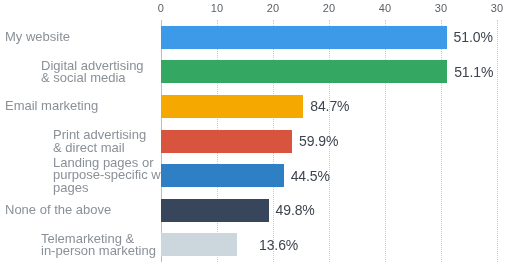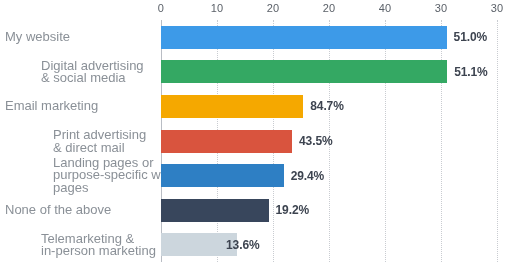--- a/index.html
+++ b/index.html
@@ -87,25 +87,24 @@
     position: absolute;
     left: 161px;
     top: 0;
     height: 23px;
   }
 
   .bar-value {
     position: absolute;
     top: 50%;
     transform: translateY(-50%);
-    font-size: 12px;
+    font-size: 14px;
     color: #3d4450;
     white-space: nowrap;
     letter-spacing: -0.1px;
-    font-weight: bold;
   }
 </style>
 </head>
 <body>
 
 <div class="chart">
 
   <div class="plot-area" id="plot-area">
       <div class="gridline axis-zero" style="left: 0px;"></div>
       <div class="gridline" style="left: 56px;"></div>
@@ -140,34 +139,34 @@
       </div>
       <div class="row" style="top: 74.9286px;">
         <div class="cat-label">Email marketing</div>
         <div class="bar" style="width: 142.24px; background: rgb(245, 168, 0);"></div>
         <div class="bar-value" style="left: 310.24px;">84.7%</div>
       </div>
       <div class="row" style="top: 109.5px; padding-left: 48px;">
         <div class="cat-label">Print advertising
 &amp; direct mail</div>
         <div class="bar" style="width: 131.04px; background: rgb(217, 84, 62);"></div>
-        <div class="bar-value" style="left: 299.04px;">43.5%</div>
+        <div class="bar-value" style="left: 299.04px;">59.9%</div>
       </div>
       <div class="row" style="top: 144.071px; padding-left: 48px;">
         <div class="cat-label">Landing pages or
 purpose-specific web pages</div>
         <div class="bar" style="width: 122.64px; background: rgb(46, 127, 196);"></div>
-        <div class="bar-value" style="left: 290.64px;">29.4%</div>
+        <div class="bar-value" style="left: 290.64px;">44.5%</div>
       </div>
       <div class="row" style="top: 178.643px;">
         <div class="cat-label">None of the above</div>
         <div class="bar" style="width: 107.52px; background: rgb(56, 70, 92);"></div>
-        <div class="bar-value" style="left: 275.52px;">19.2%</div>
+        <div class="bar-value" style="left: 275.52px;">49.8%</div>
       </div>
       <div class="row" style="top: 213.214px; padding-left: 36px;">
         <div class="cat-label">Telemarketing &amp;
 in-person marketing</div>
         <div class="bar" style="width: 76.16px; background: rgb(204, 214, 221);"></div>
-        <div class="bar-value" style="left: 226px; text-align: center;">13.6%</div>
+        <div class="bar-value" style="left: 259px; text-align: center;">13.6%</div>
       </div>
     </div>
 
 </div>
 
 </body></html>

